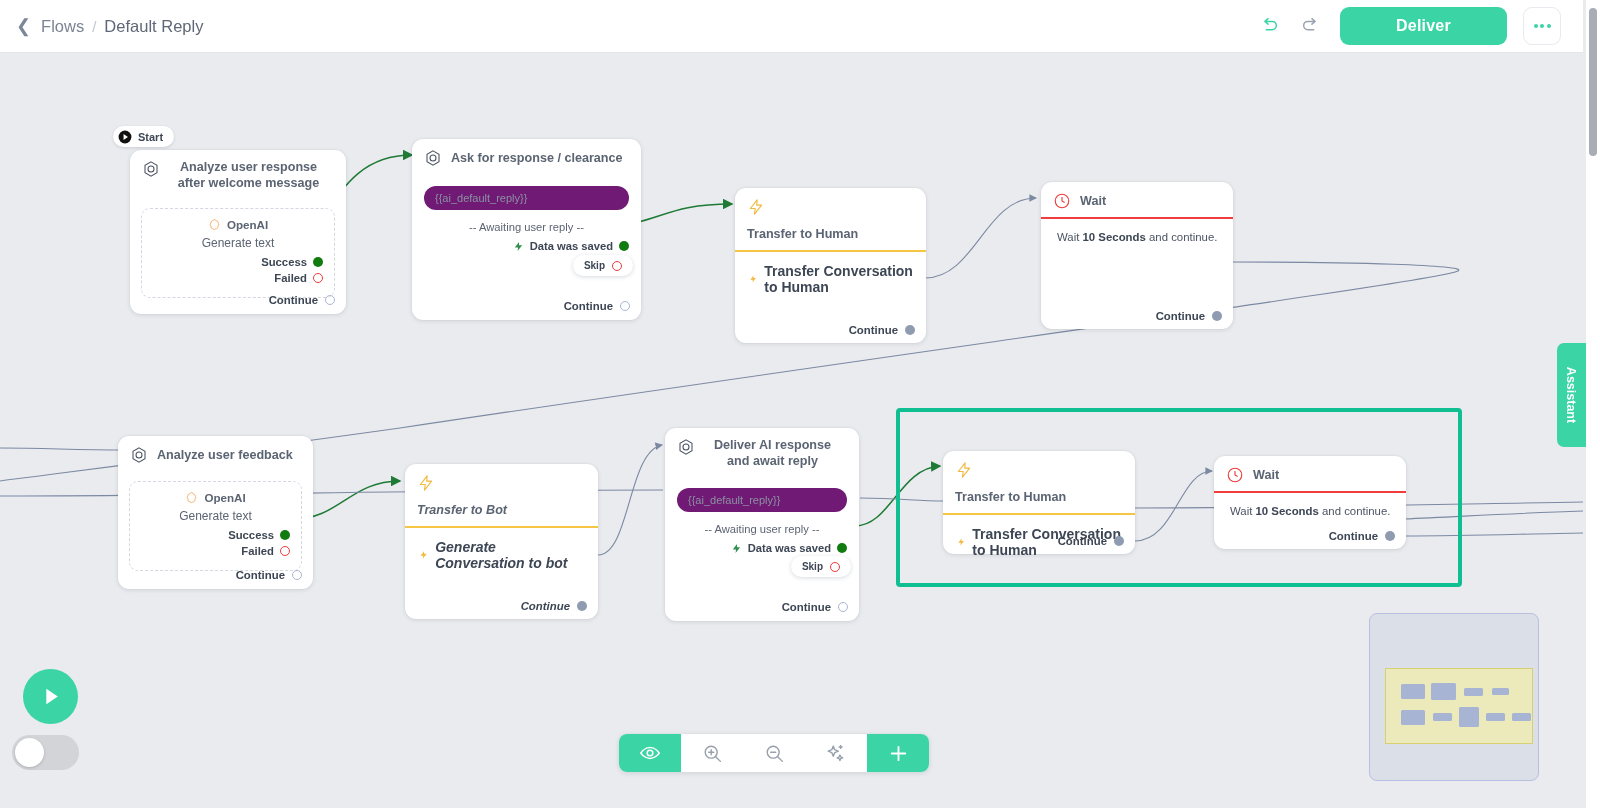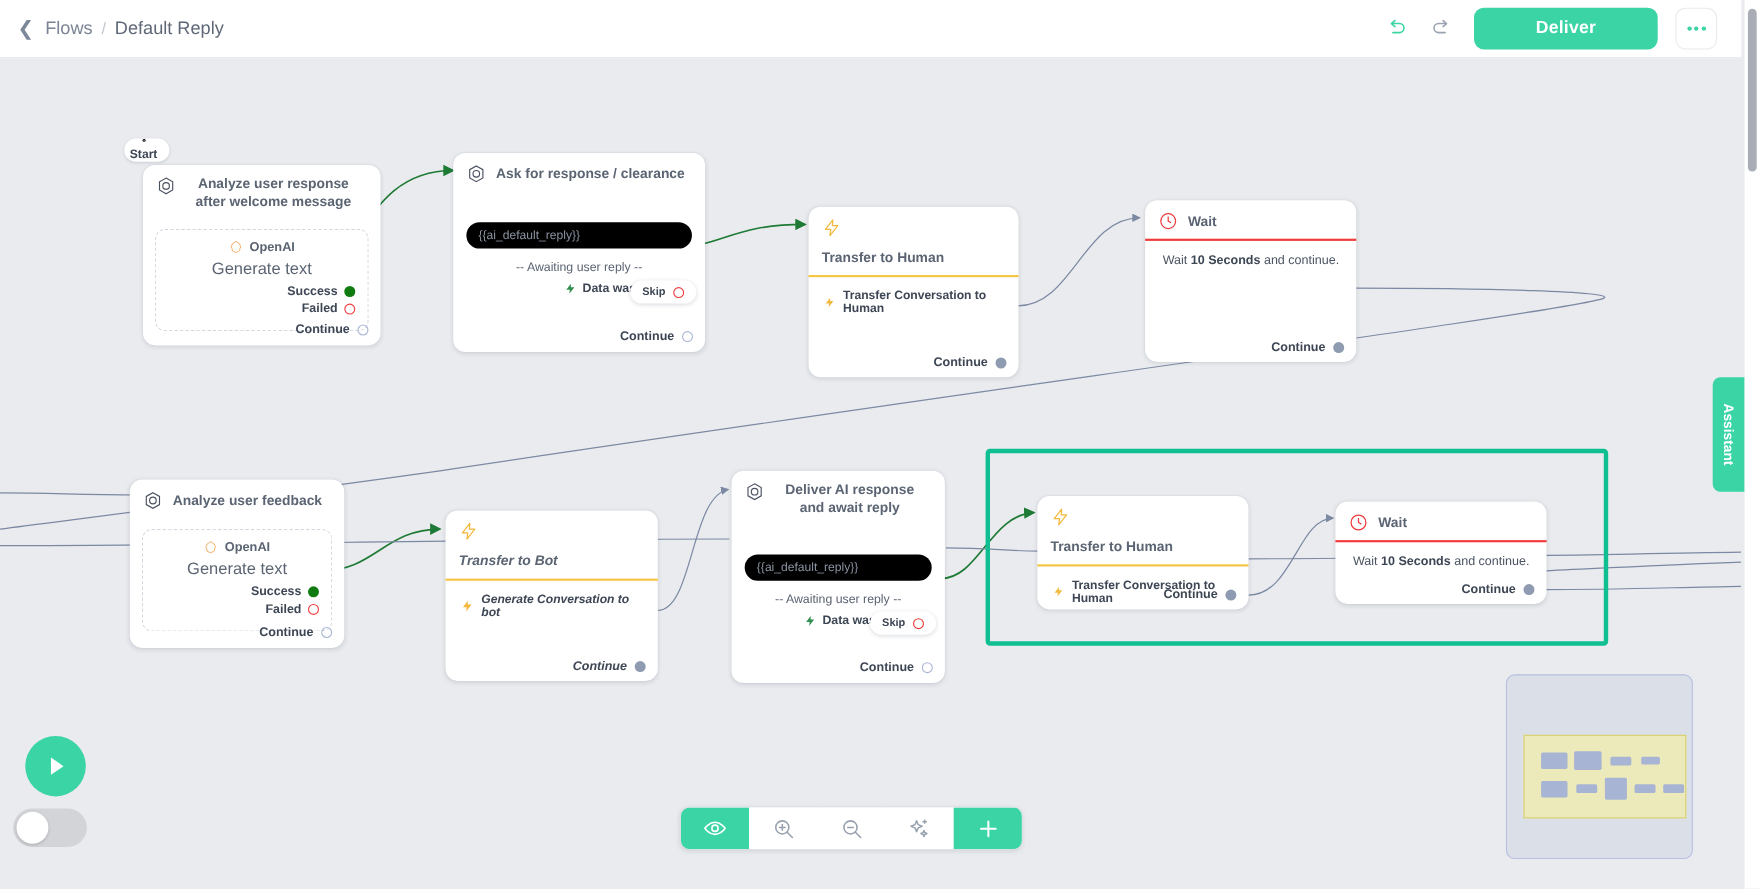--- a/index.html
+++ b/index.html
@@ -79,22 +79,22 @@
   .node-title {
     font-size: 12.6px; color: #5b6472; font-weight: 700; line-height: 1.25;
     flex: 1;
   }
   .node-title.center { text-align: center; padding-right: 6px; }
   .node-title.left { text-align: left; padding-top: 2px; }
   .node-ico { flex: 0 0 auto; width: 18px; height: 18px; display:block; }
 
   .node-body { padding: 10px 12px 0 12px; }
   .pill {
-    background: #000000; border-radius: 14px; padding: 6px 11px;
-    font-size: 11px; color: #8a93a1; margin-bottom: 11px; margin-top: 16px;
+    background: #701a75; border-radius: 14px; padding: 6px 11px;
+    font-size: 11px; color: #8a93a1; margin-bottom: 11px;
   }
   .await {
     text-align: center; font-size: 11.2px; color: #5b6472; margin-bottom: 7px;
   }
   .row-right {
     display: flex; align-items: center; justify-content: flex-end; gap: 6px;
     font-size: 11.2px; color: #3d4654; font-weight: 600; margin-bottom: 10px;
   }
   .dot { width: 10px; height: 10px; border-radius: 50%; display: inline-block; }
   .dot.green  { background: #107c10; }
@@ -114,39 +114,38 @@
     font-weight: 600;
   }
   .dashed-box {
     border: 1.2px dashed #d3d8e0; border-radius: 9px;
     padding: 9px 11px 9px 11px; margin: 8px 11px 0 11px;
   }
   .openai-row {
     display: flex; align-items: center; justify-content: center; gap: 6px;
     font-size: 11.6px; color: #5b6472; font-weight: 600; margin-bottom: 5px;
   }
-  .gen-text { text-align: center; font-size: 15px; color: #5b6472; margin-bottom: 6px; }
+  .gen-text { text-align: center; font-size: 12px; color: #5b6472; margin-bottom: 6px; }
   .mini-row {
     display: flex; align-items: center; justify-content: flex-end; gap: 6px;
     font-size: 11.3px; color: #3d4654; font-weight: 600; margin-bottom: 4px;
   }
   .act-row {
     display: flex; align-items: center; gap: 7px; padding: 11px 12px 0 14px;
-    font-size: 11px; color: #3d4654; font-weight: 700;
+    font-size: 14px; color: #3d4654; font-weight: 700;
   }
   .wait-text { padding: 12px 12px 0 16px; font-size: 11.4px; color: #4b5462; }
   .wait-text b { font-weight: 700; color: #3d4654; }
 
   
   .start-badge {
     position: absolute; left: 113px; top: 126px; height: 21px;
     background: #fff; border-radius: 11px; display: flex; align-items: center;
     gap: 6px; padding: 0 11px 0 5px; z-index: 15;
     box-shadow: 0 1px 3px rgba(40,52,74,.16);
-    flex-direction: column;
   }
   .start-badge span { font-size: 11px; color: #3d4654; font-weight: 600; }
 
   
   .sel-group {
     position: absolute; left: 896px; top: 408px; width: 566px; height: 179px;
     border: 4px solid #0fbf92; border-radius: 4px; z-index: 5;
   }
 
   

